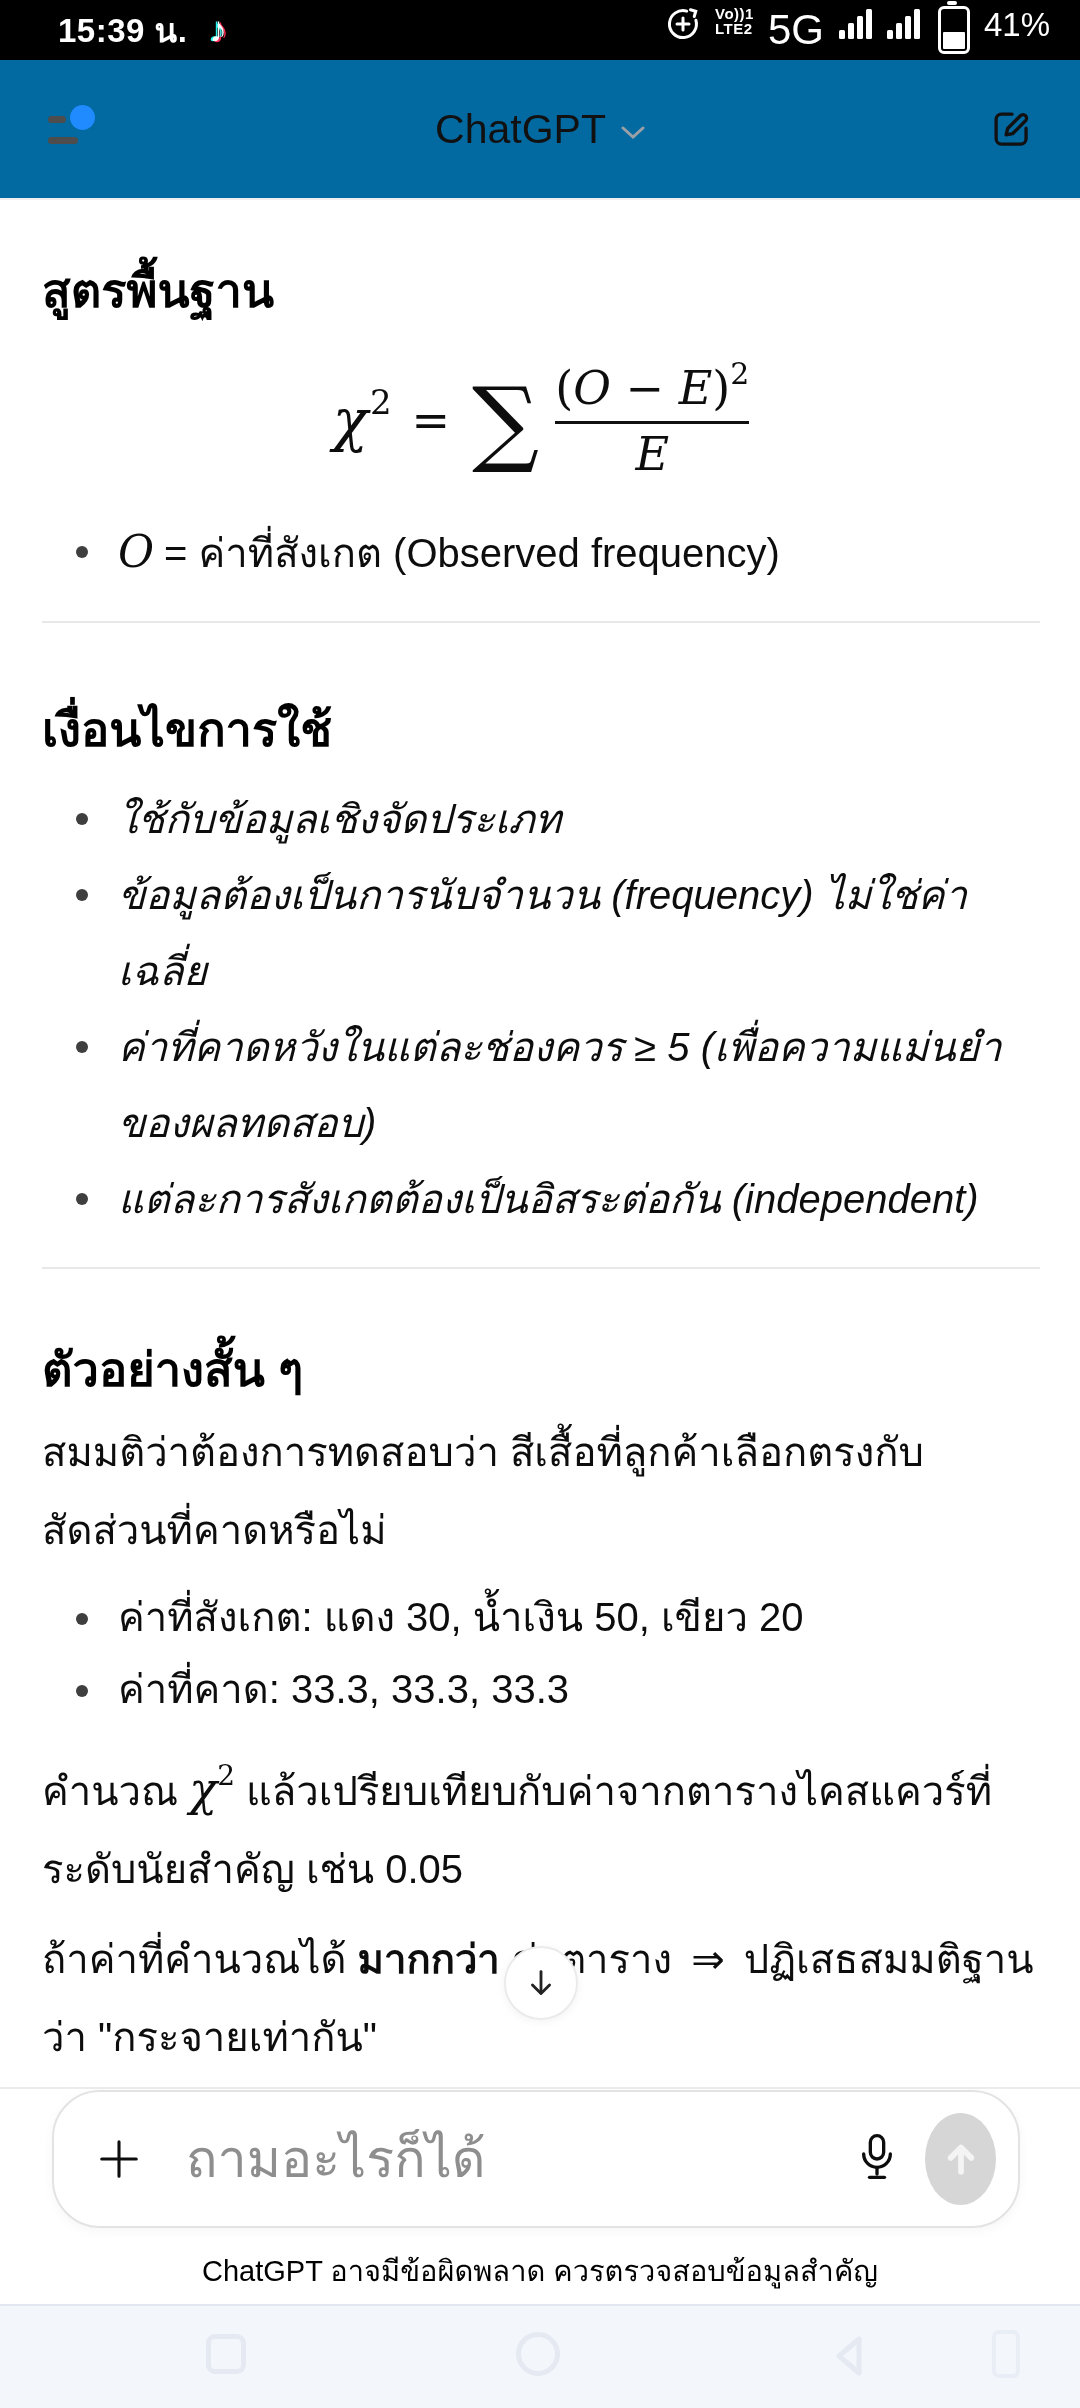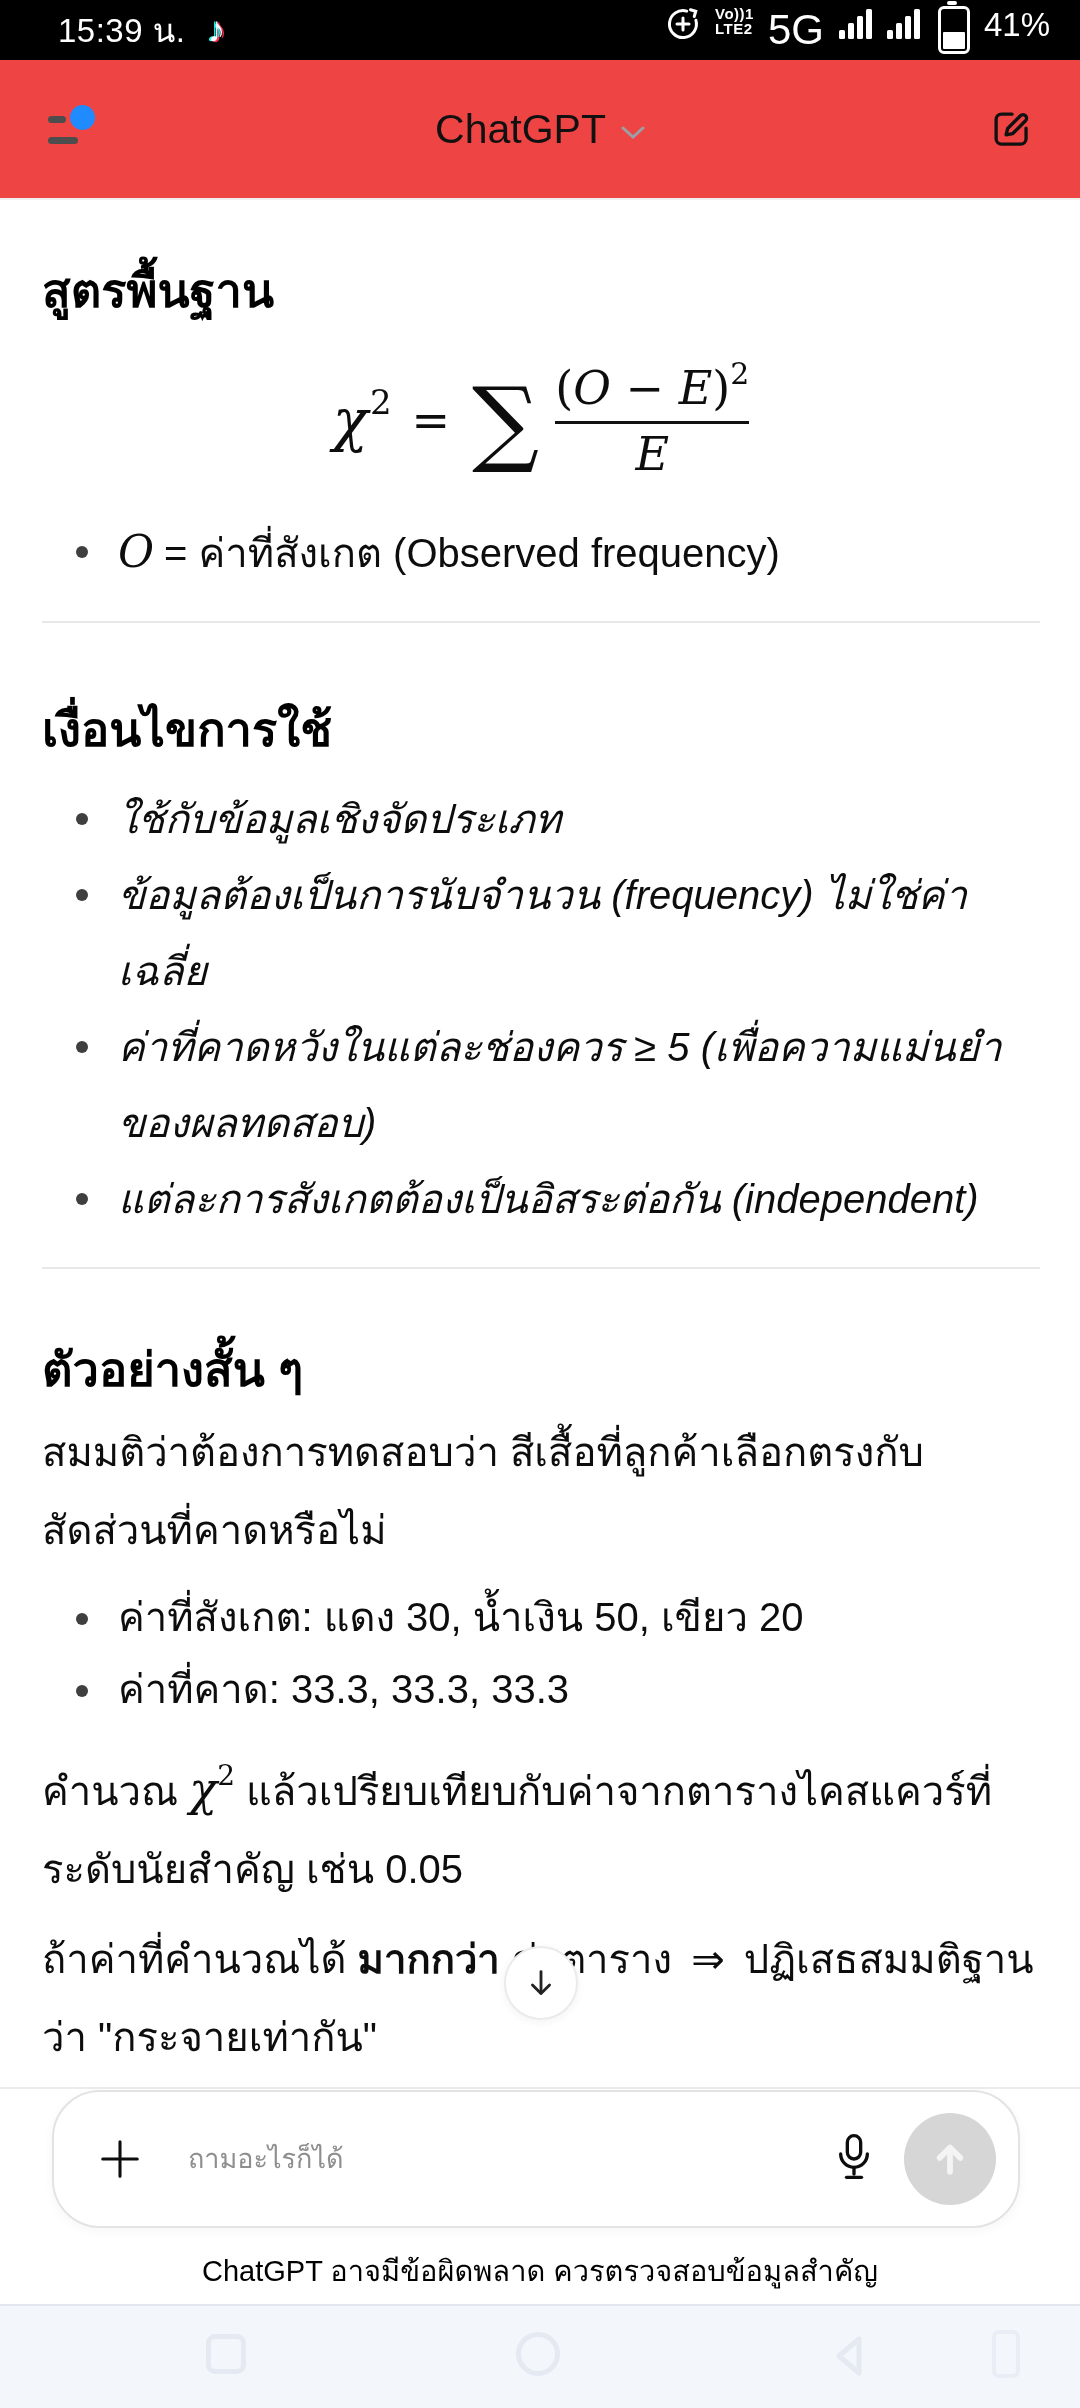--- a/index.html
+++ b/index.html
@@ -8,33 +8,33 @@
     background:#ffffff; font-family:"Liberation Sans","DejaVu Sans",sans-serif;
     color:#0d0d0d;
   }
   
   .status-bar {
     position:absolute; top:0; left:0; width:1080px; height:60px; background:#000;
     display:flex; align-items:center; justify-content:space-between;
     padding:0 30px 0 58px; box-sizing:border-box; color:#fff;
   }
   .sb-left { display:flex; align-items:center; gap:22px; }
-  .sb-time { font-size:33px; letter-spacing:0.5px; }
+  .sb-time { font-size:33px; letter-spacing:0.5px;font-weight:bold; }
   .tiktok-note { font-size:36px; color:#fff; text-shadow:-2px 0 0 #25f4ee, 2px 1px 0 #fe2c55; }
   .sb-right { display:flex; align-items:flex-start; gap:14px; }
   .volte { display:flex; flex-direction:column; line-height:1; font-weight:bold; }
   .volte span { font-size:15px; letter-spacing:0.5px; }
   .sb-5g { font-size:42px; }
   .battery { position:relative; width:26px; height:42px; border:3px solid #fff; border-radius:6px; margin-left:4px; }
   .battery::before { content:""; position:absolute; top:-8px; left:6px; width:10px; height:4px; background:#fff; border-radius:2px; }
   .battery-fill { position:absolute; left:2px; right:2px; bottom:2px; height:40%; background:#fff; border-radius:1px; }
   .sb-batt-pct { font-size:33px; }
   
   .app-header {
-    position:absolute; top:60px; left:0; width:1080px; height:140px; background:#ef4444;
+    position:absolute; top:60px; left:0; width:1080px; height:140px; background:#0369a1;
     border-bottom:2px solid #efefef; display:flex; align-items:center; justify-content:center;
     box-sizing:border-box;
   }
   .menu-btn { position:absolute; left:46px; top:44px; width:58px; height:52px; cursor:pointer; }
   .menu-bar1 { position:absolute; left:2px; top:12px; width:18px; height:7px; border-radius:4px; background:#4d4d4d; }
   .menu-bar2 { position:absolute; left:2px; top:33px; width:30px; height:7px; border-radius:4px; background:#4d4d4d; }
   .menu-dot  { position:absolute; left:24px; top:1px; width:25px; height:25px; border-radius:50%; }
   .title-group { display:flex; align-items:center; gap:15px; }
   .app-title { font-size:41px; font-weight:500; color:#111; }
   .compose-btn { position:absolute; right:48px; top:48px; width:42px; height:42px; cursor:pointer; }
@@ -86,21 +86,21 @@
   .composer-divider { position:absolute; top:2087px; left:0; width:1080px; height:2px; background:#ececec; }
   .composer {
     position:absolute; left:52px; top:2090px; width:968px; height:138px; background:#fff;
     border:2px solid #e3e3e3; border-radius:48px; box-sizing:border-box;
     display:flex; align-items:center; padding:0 22px 0 42px;
     box-shadow:0 3px 12px rgba(0,0,0,0.04); z-index:2;
   }
   .plus-btn { width:48px; height:48px; display:flex; align-items:center; justify-content:center; cursor:pointer; }
   .chat-input {
     flex:1; border:none; outline:none; background:transparent; margin-left:42px;
-    font-family:inherit; font-size:27px; color:#0d0d0d;
+    font-family:inherit; font-size:52px; color:#0d0d0d;
   }
   .chat-input::placeholder { color:#8e8e8e; opacity:1; }
   .mic-btn { width:44px; height:60px; display:flex; align-items:center; justify-content:center; margin-right:28px; cursor:pointer; }
   .send-btn {
     width:92px; height:92px; border-radius:50%; background:#d6d6d6;
     display:flex; align-items:center; justify-content:center; cursor:pointer;
   }
   
   .disclaimer {
     position:absolute; top:2248px; left:0; width:1080px; text-align:center;

